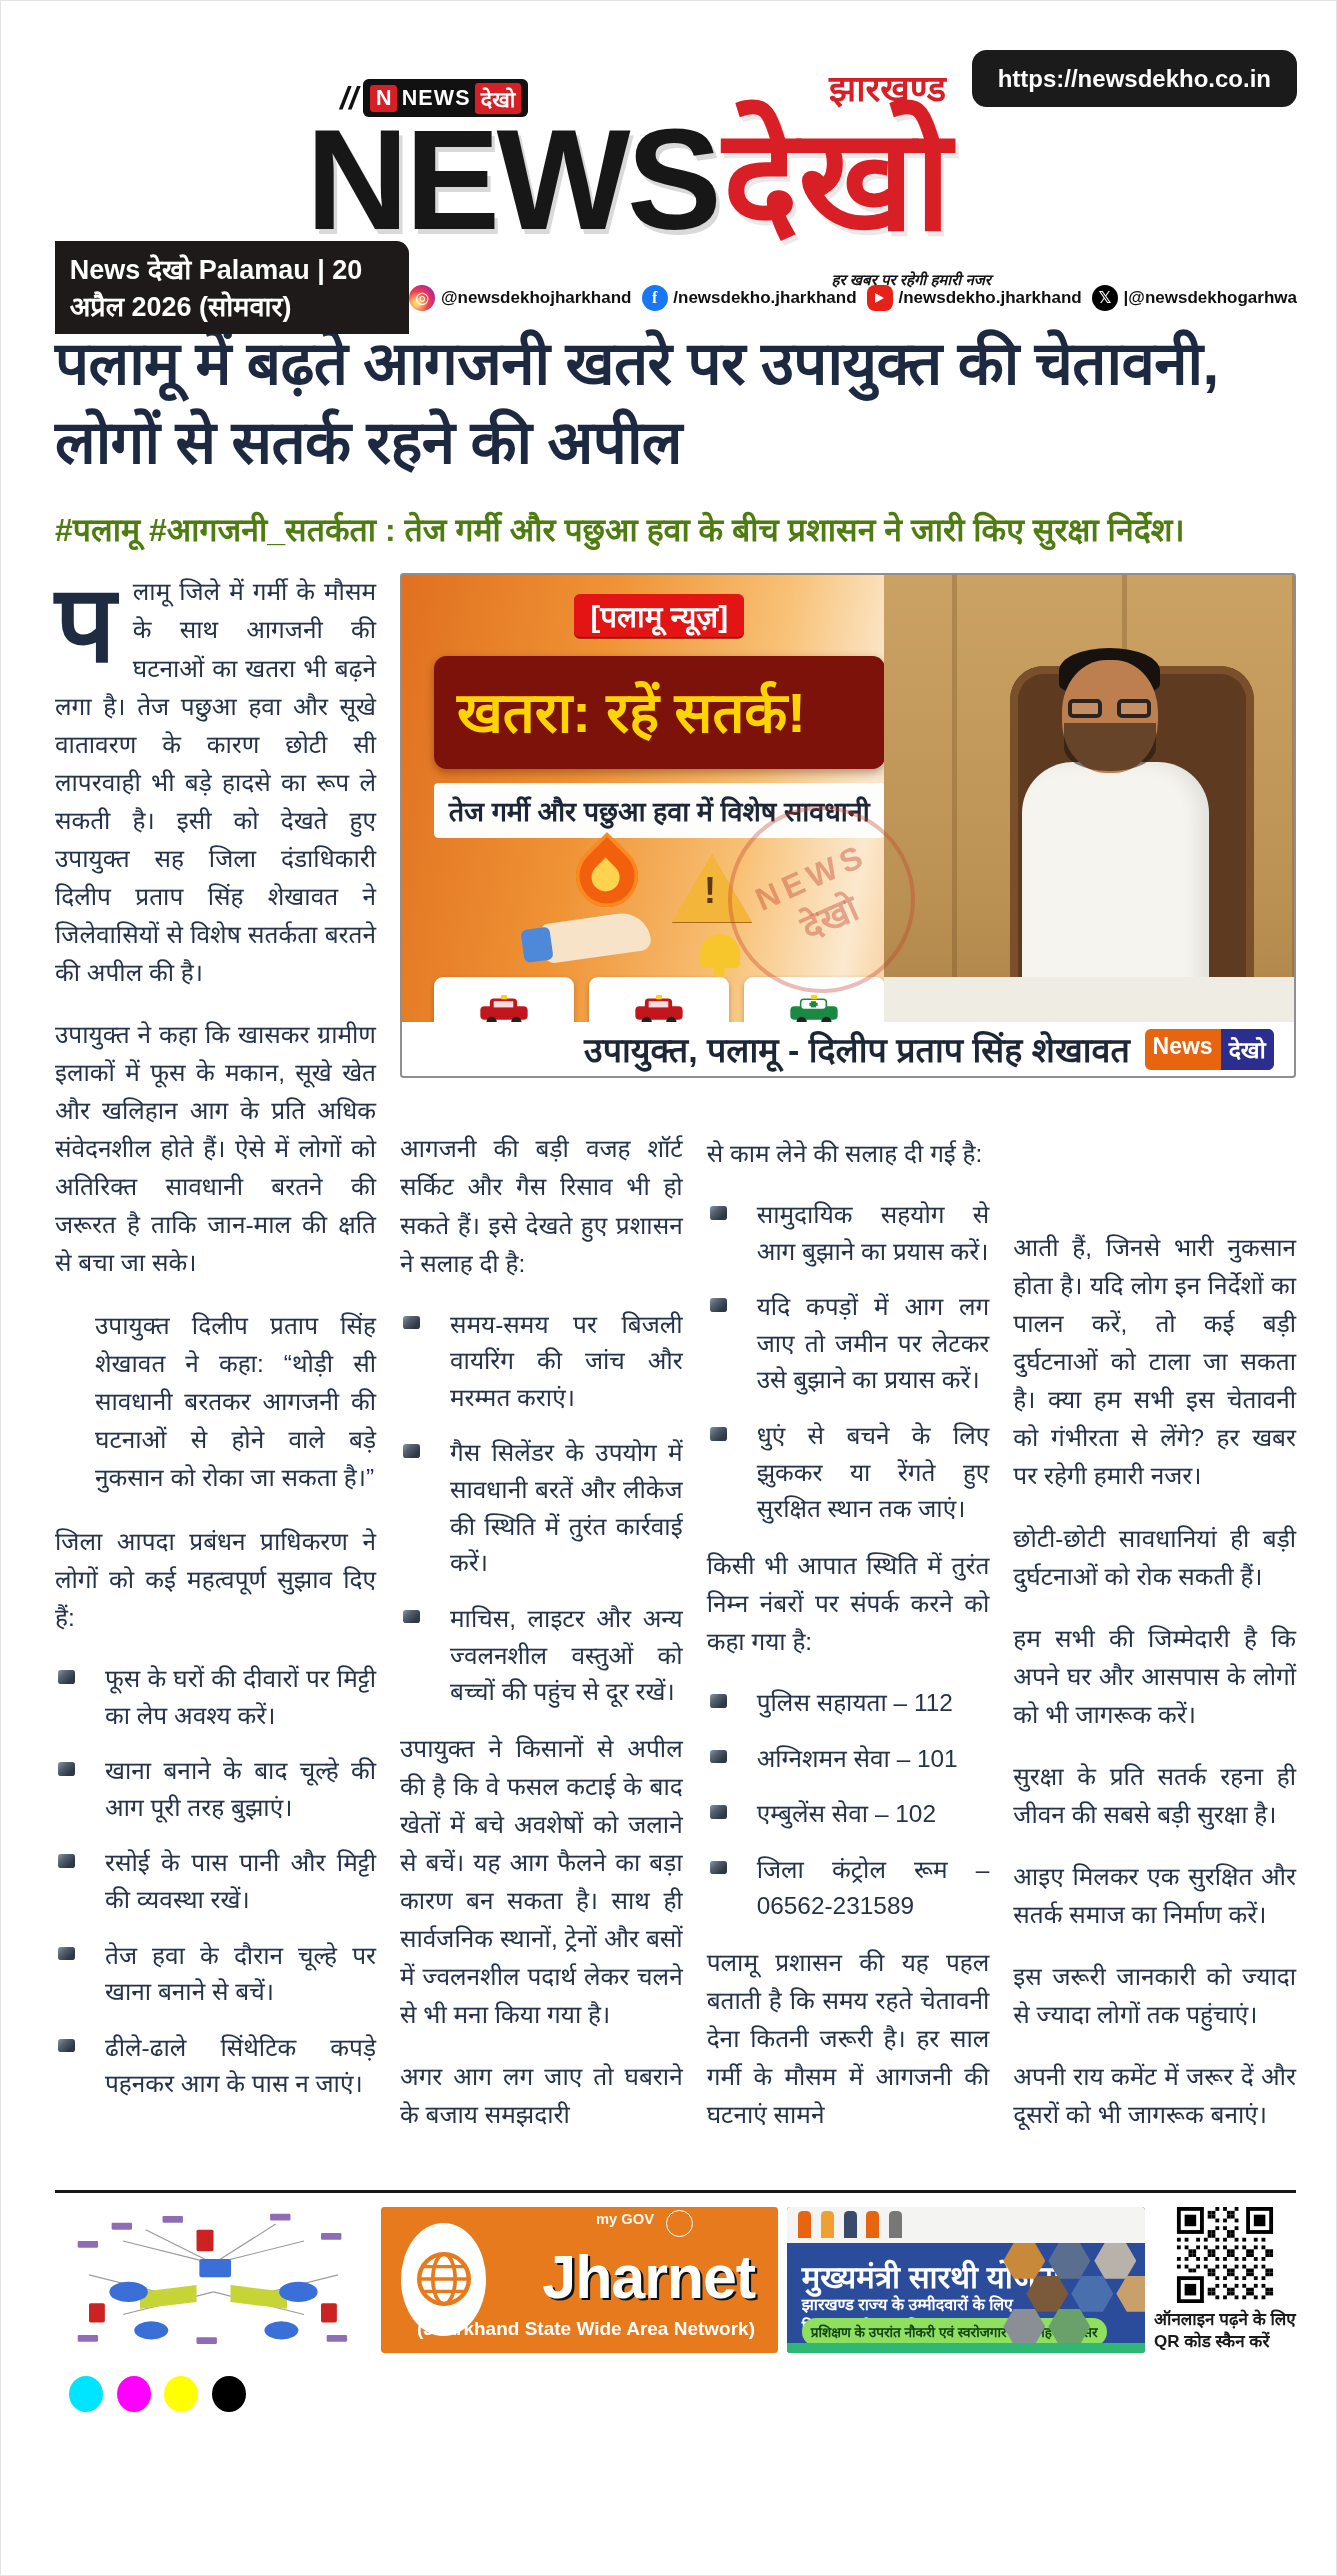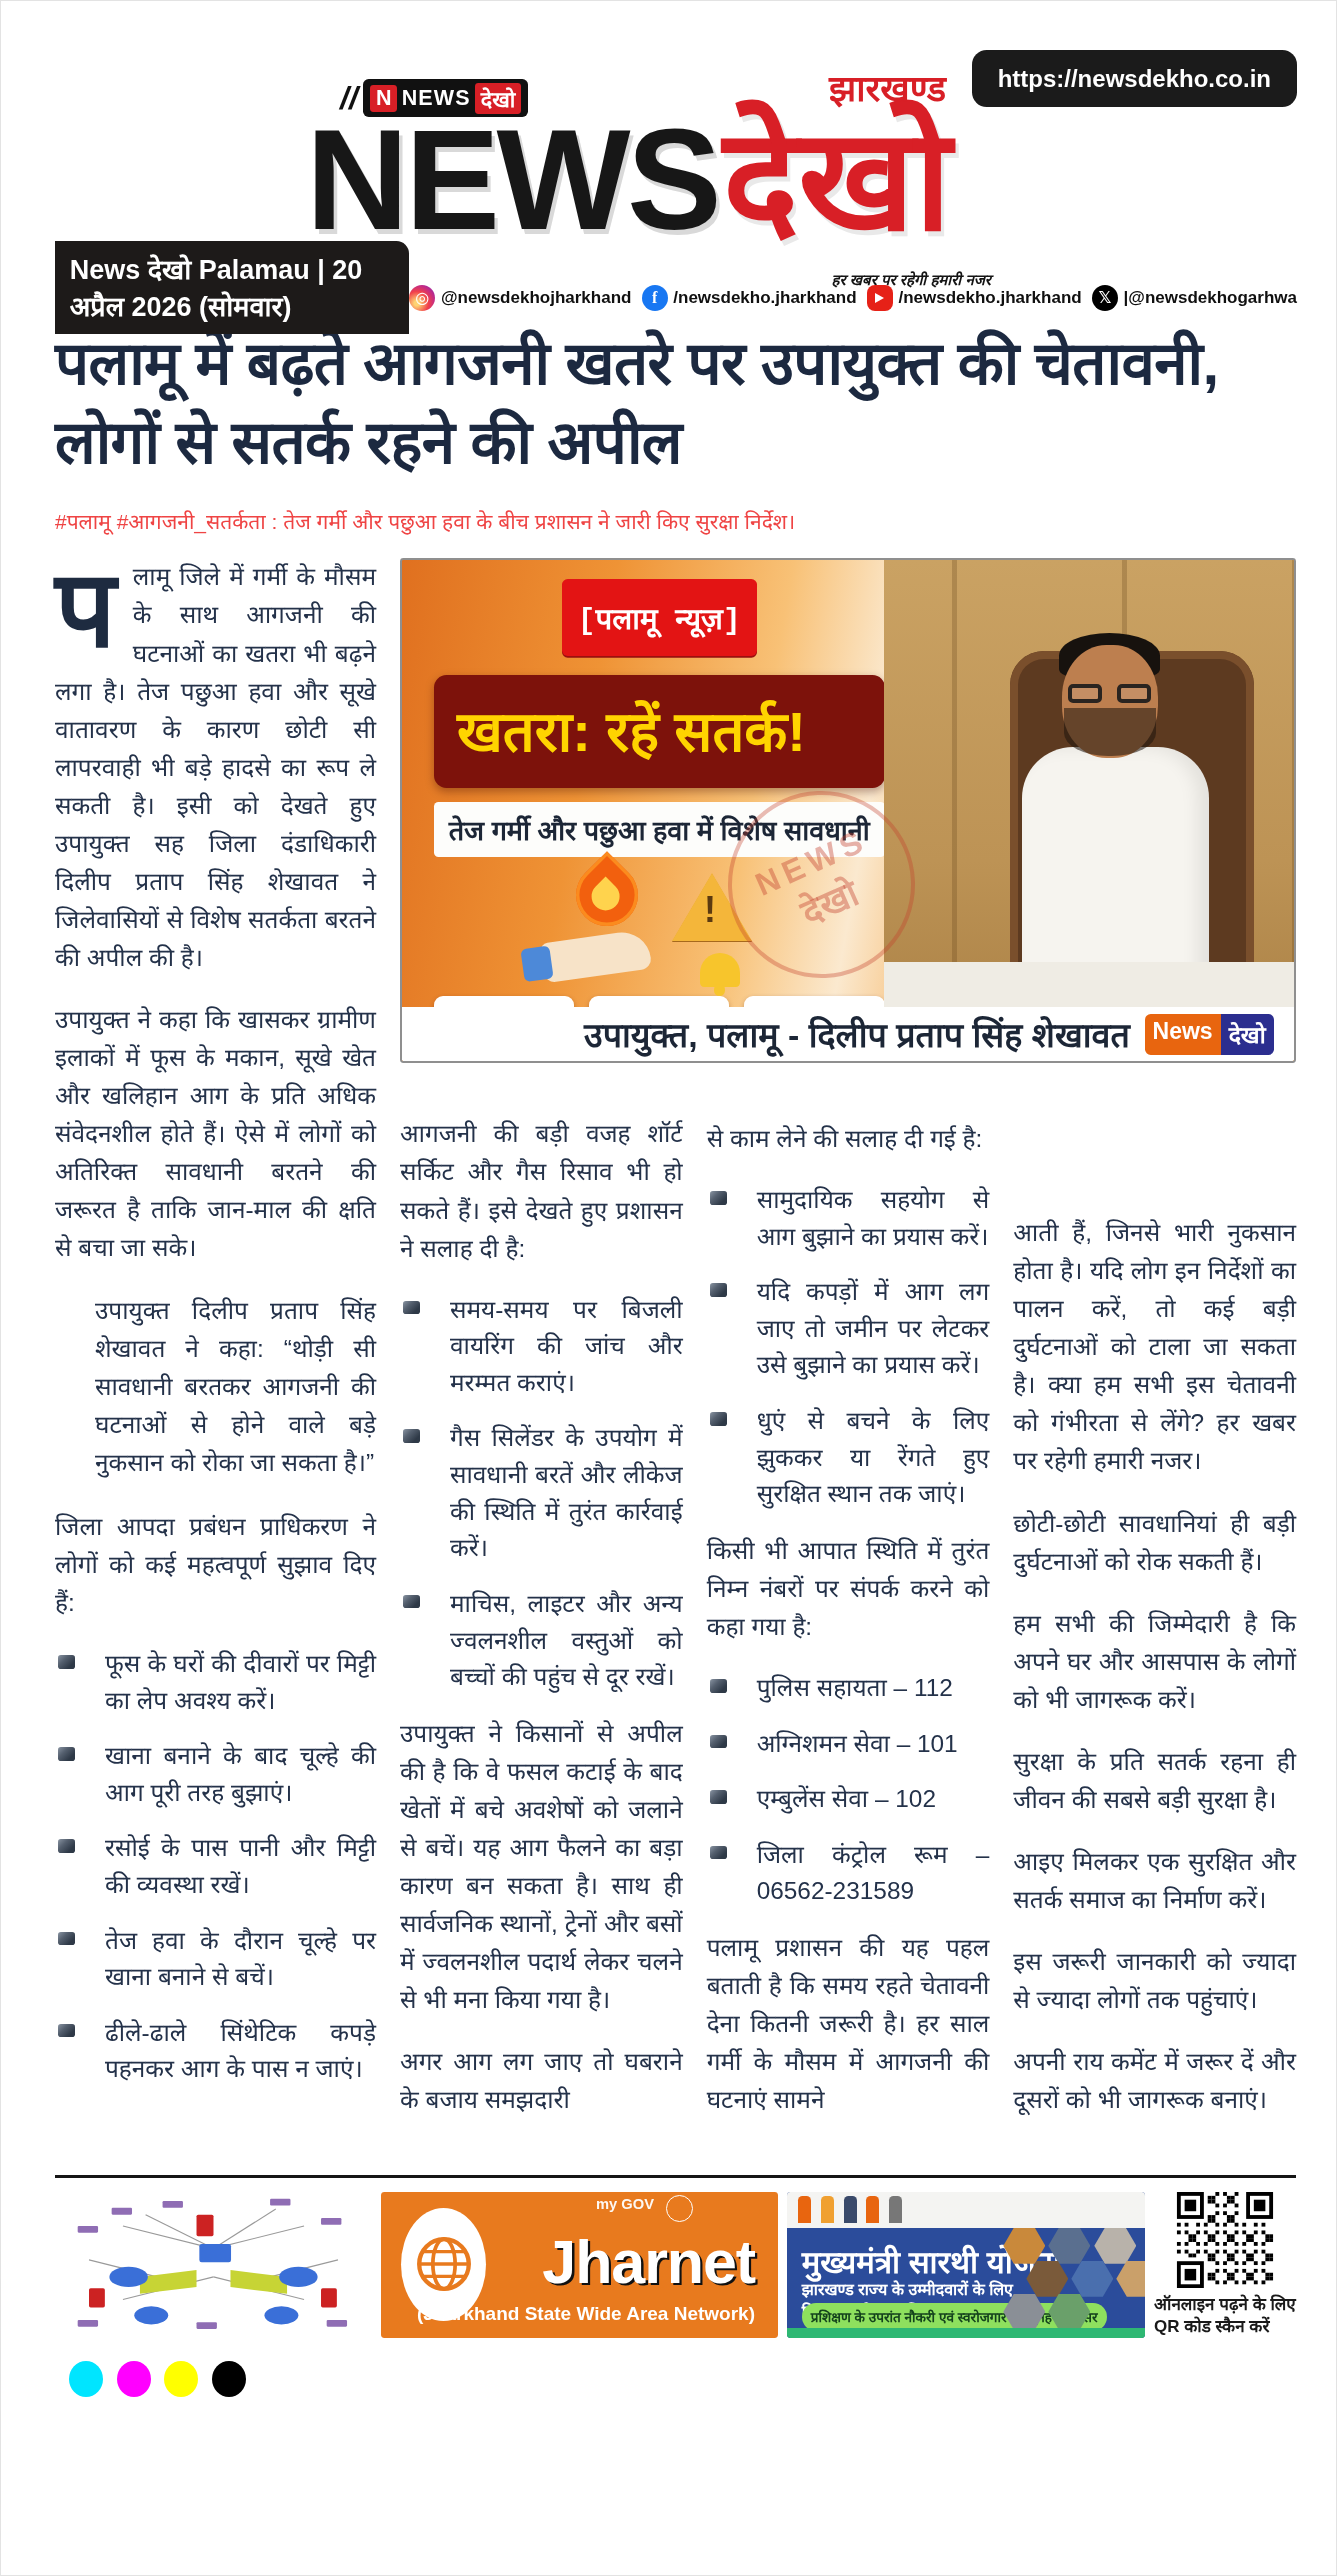--- a/index.html
+++ b/index.html
@@ -36,42 +36,42 @@
   .sicon{ width:26px; height:26px; border-radius:50%; display:flex; align-items:center; justify-content:center;
           color:#fff; font-weight:900; font-size:16px; }
   .ig{ background:radial-gradient(circle at 30% 70%, #fed373 10%, #f1404b 45%, #c22b86 70%, #7024c4 100%); }
   .fb{ background:#1877f2; font-family:"Liberation Serif",serif; }
   .yt{ background:#e62117; border-radius:8px; }
   .yt .tri{ width:0; height:0; border-left:9px solid #fff; border-top:5.7px solid transparent; border-bottom:5.7px solid transparent; }
   .xx{ background:#000; }
   
   .headline{ margin:68px 45px 12px 54px; font-size:60px; line-height:1.32; font-weight:800;
              color:#1c2940; letter-spacing:-0.6px; }
-  .subtitle{ margin:25px 45px 0 54px; font-size:21px; font-weight:400; color:#ef4444; }
+  .subtitle{ margin:25px 45px 0 54px; font-size:32px; font-weight:700; color:#4d7c0f; }
   
   .article{ display:flex; gap:24px; margin:23px 40px 0 54px; }
   .colL{ width:321px; flex:0 0 321px; }
   .rightzone{ flex:1; min-width:0; }
   .cols3{ display:flex; gap:24px; margin-top:52px;align-items:flex-end; }
   .cols3 .col{ flex:1; min-width:0; }
   .col p, .colL p{ font-size:24.4px; line-height:1.56; text-align:justify; margin-bottom:24px; color:#24324a; font-weight:500; }
   .lead .dropcap{ float:left; font-size:107px; line-height:.82; font-weight:700; color:#1e2b40;
                   margin:8px 17px 3.4px 0; }
   .quote{ margin:5.7px 0 26px 40px !important; }
   ul.blist{ list-style:none; margin:0 0 17px 0; }
   ul.blist li{ position:relative; font-size:24.4px; line-height:1.5; text-align:justify; font-weight:500;
                padding-left:50px; margin-bottom:19px; color:#24324a; }
   ul.blist li::before{ content:""; position:absolute; left:3.4px; top:9px; width:17px; height:13.6px; border-radius:2.8px;
                background:linear-gradient(135deg,#8a95a3 0%,#55606f 35%,#2e3947 75%); }
   
   .feature{ position:relative; height:505px; border:2.8px solid #8f8f8f; border-radius:3.4px; overflow:hidden;
             background:linear-gradient(100deg,#e0701f 0%,#ef9335 22%,#f8c176 40%,#fbe9cf 52%,#f3a94e 66%,#e88428 84%,#e57a22 100%); }
   .f-left{ position:absolute; left:0; top:0; width:56%; height:100%; padding:19px 17px 0 32px; }
   .f-badge{ display:block; width:max-content; margin:0 auto; background:#e31414; color:#fff; font-weight:800;
-            font-size:29.5px; padding:18px 16px; border-radius:5.7px; box-shadow:0 1.7px 0 #9b0f0f;font-family:Liberation Mono, monospace; }
+            font-size:29.5px; padding:1px 16px; border-radius:5.7px; box-shadow:0 1.7px 0 #9b0f0f; }
   .f-titlebox{ margin-top:19px; background:#7d120b; border-radius:12.5px; padding:20.4px 23px 23px;
                box-shadow:0 3.4px 8px rgba(60,10,0,.35); }
   .f-t1{ color:#ffffff; font-size:56px; font-weight:900; line-height:1.15; }
   .f-t2{ color:#ffd400; font-size:56px; font-weight:900; line-height:1.15; margin-top:4.5px; }
   .f-strip{ margin-top:14.7px; background:#fdfdfb; border-radius:4.5px; padding:9px 11.3px; text-align:center;
             color:#1c2636; font-size:27px; font-weight:800; }
   .f-icons{ position:relative; height:125px; margin-top:10.2px; }
   .hand{ position:absolute; left:108px; top:68px; width:108px; height:40px; background:#f7e3c8;
          border-radius:9px 34px 12.5px 12.5px; transform:rotate(-8deg); }
   .hand .cuff{ position:absolute; left:-20.4px; top:3.4px; width:29.5px; height:33px; background:#4d89d8; border-radius:5.7px; }

